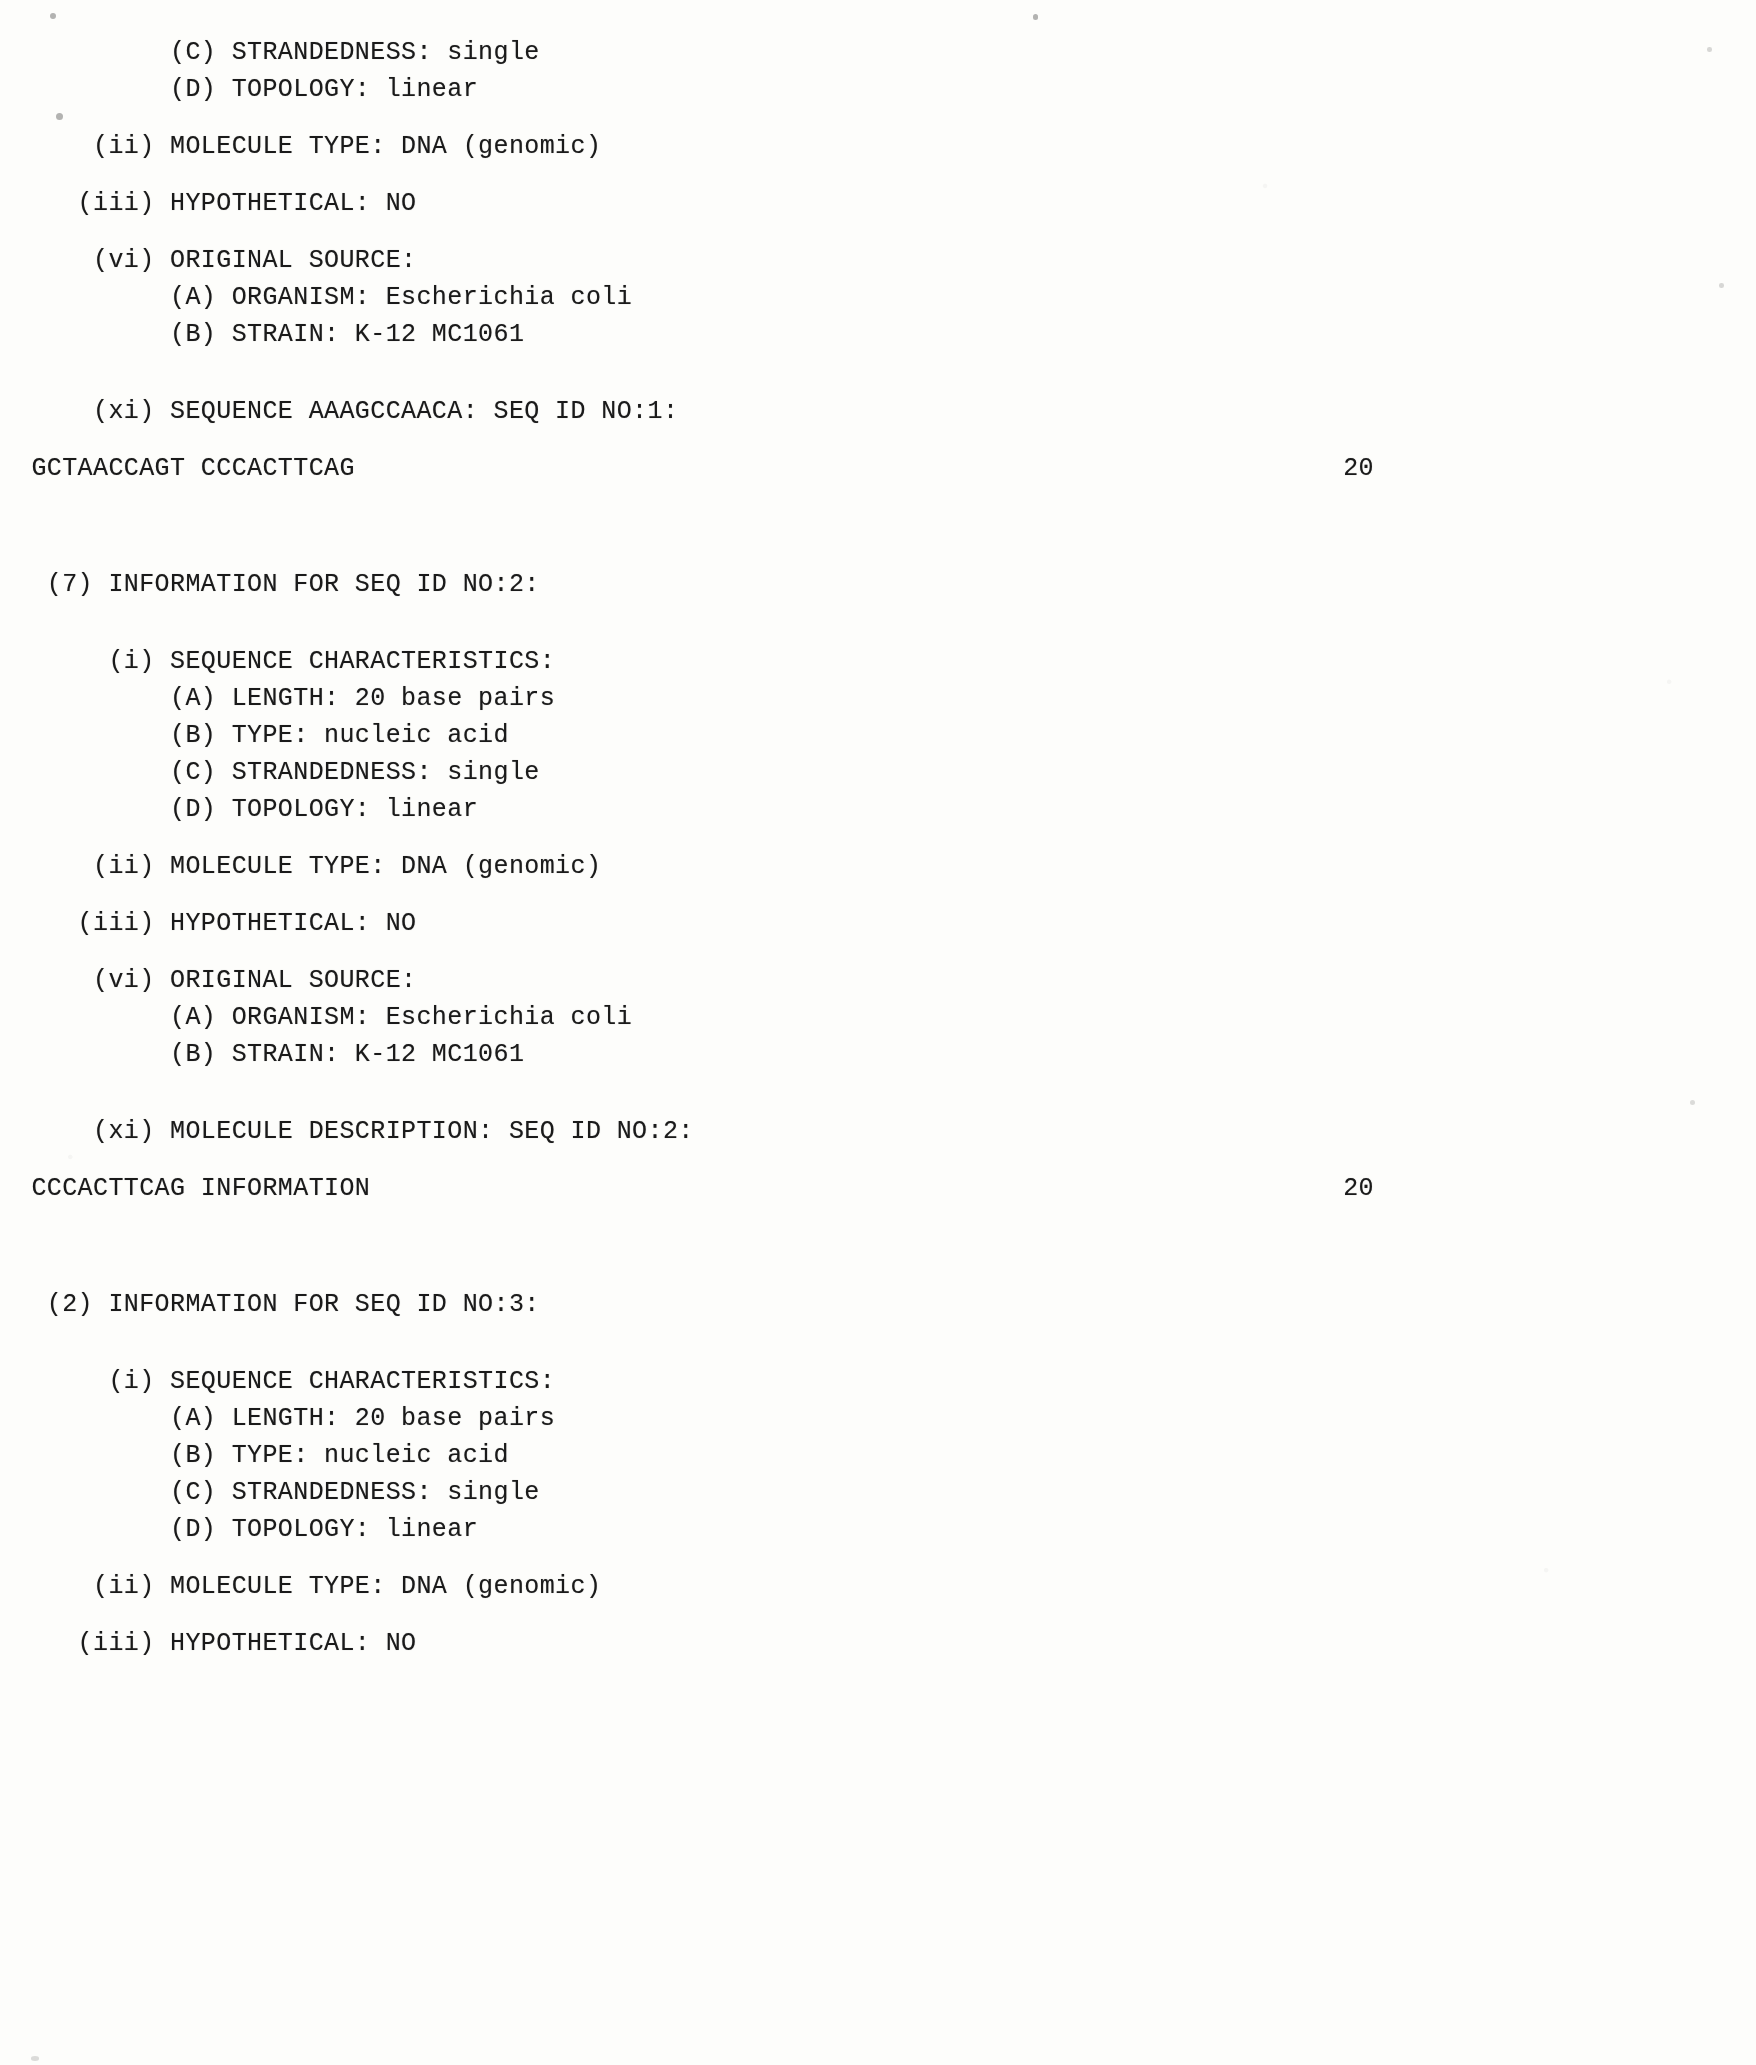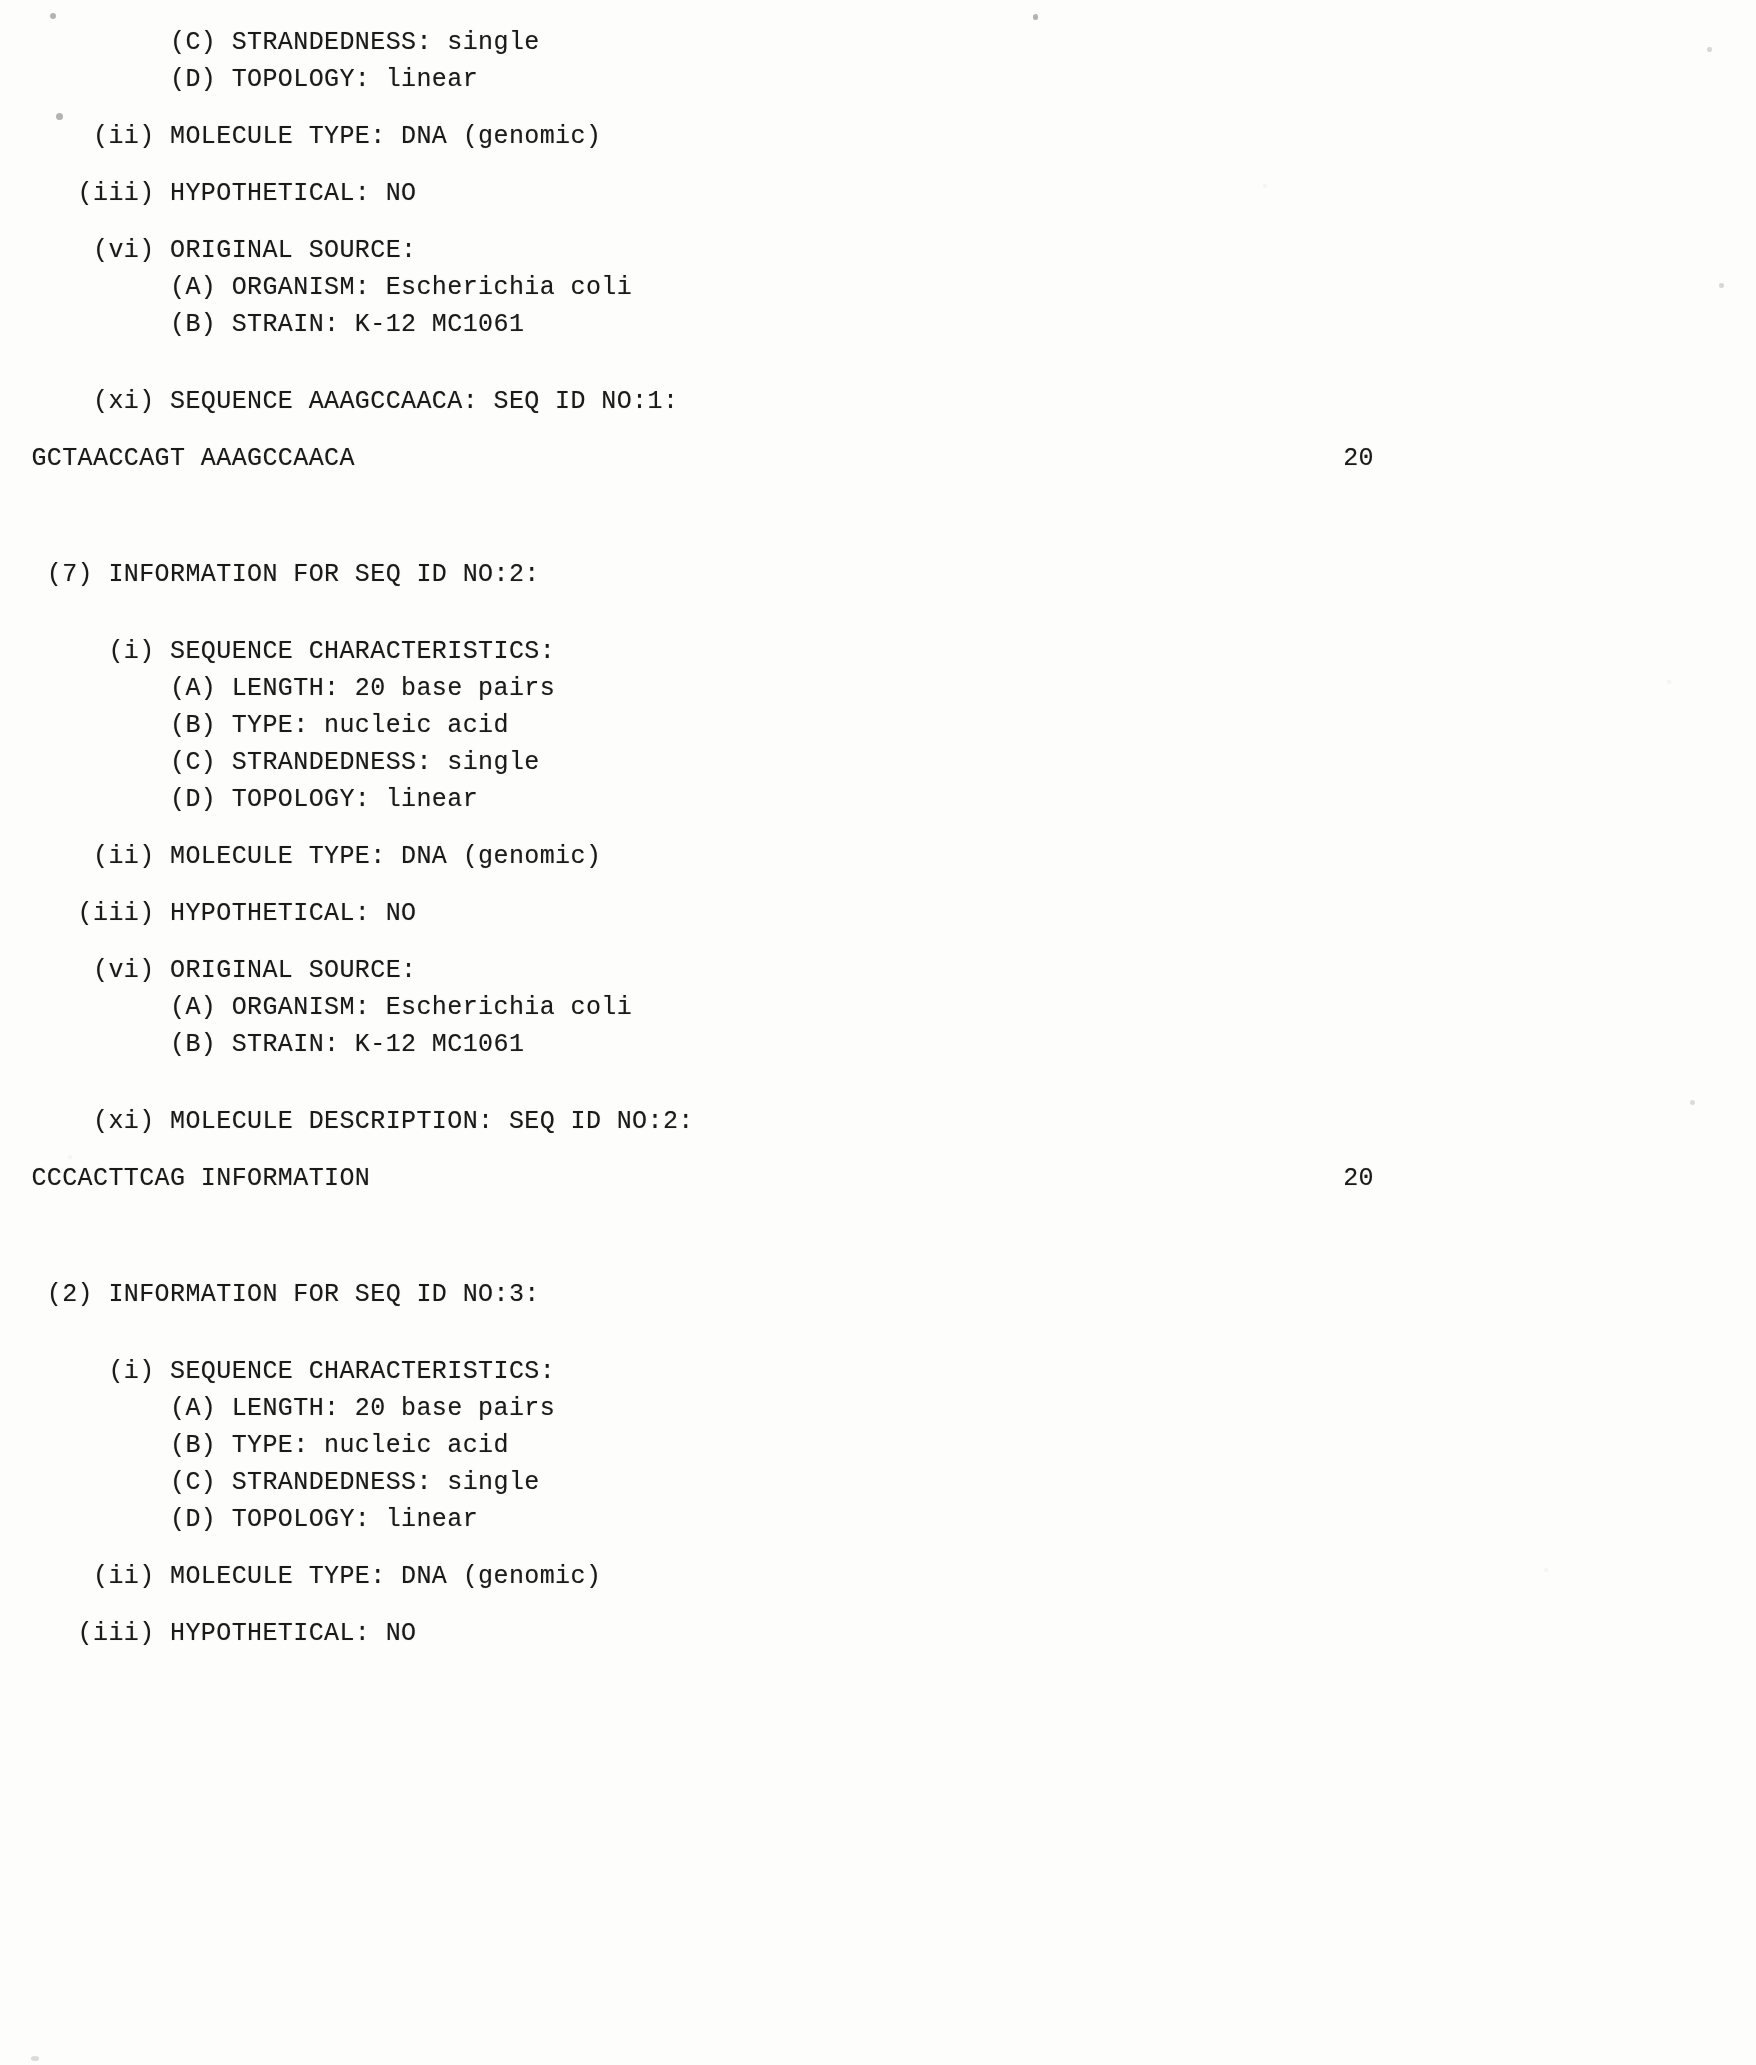--- a/index.html
+++ b/index.html
@@ -23,21 +23,21 @@
       radial-gradient(circle at 12% 4%, rgba(0,0,0,0.035) 0 1.8px, rgba(0,0,0,0) 2.7px),
       radial-gradient(circle at 72% 9%, rgba(0,0,0,0.03) 0 1.8px, rgba(0,0,0,0) 2.7px),
       radial-gradient(circle at 95% 33%, rgba(0,0,0,0.03) 0 1.8px, rgba(0,0,0,0) 2.7px),
       radial-gradient(circle at 4% 56%, rgba(0,0,0,0.03) 0 1.8px, rgba(0,0,0,0) 2.7px),
       radial-gradient(circle at 88% 76%, rgba(0,0,0,0.03) 0 1.8px, rgba(0,0,0,0) 2.7px),
       #fdfdfb;
   }
   .doc {
     position: absolute;
     left: 0;
-    top: 6px;
+    top: 16px;
     width: 1396px;
     padding: 16px;
   }
   .line {
     position: relative;
     white-space: pre;
     font-size: 25px;
     line-height: 37px;
     letter-spacing: 0.4px;
     color: #1a1a1a;
@@ -72,21 +72,21 @@
       <div class="line"><span>     (ii) MOLECULE TYPE: DNA (genomic)</span></div>
       <div class="spacer-sm"></div>
       <div class="line"><span>    (iii) HYPOTHETICAL: NO</span></div>
       <div class="spacer-sm"></div>
       <div class="line"><span>     (vi) ORIGINAL SOURCE:</span></div>
       <div class="line"><span>          (A) ORGANISM: Escherichia coli</span></div>
       <div class="line"><span>          (B) STRAIN: K-12 MC1061</span></div>
       <div class="spacer-md"></div>
       <div class="line"><span>     (xi) SEQUENCE AAAGCCAACA: SEQ ID NO:1:</span></div>
       <div class="spacer-sm"></div>
-      <div class="line"><span> GCTAACCAGT AAAGCCAACA</span><span class="num">20</span></div>
+      <div class="line"><span> GCTAACCAGT CCCACTTCAG</span><span class="num">20</span></div>
       <div class="spacer-xl"></div>
       <div class="line"><span>  (7) INFORMATION FOR SEQ ID NO:2:</span></div>
       <div class="spacer-md"></div>
       <div class="line"><span>      (i) SEQUENCE CHARACTERISTICS:</span></div>
       <div class="line"><span>          (A) LENGTH: 20 base pairs</span></div>
       <div class="line"><span>          (B) TYPE: nucleic acid</span></div>
       <div class="line"><span>          (C) STRANDEDNESS: single</span></div>
       <div class="line"><span>          (D) TOPOLOGY: linear</span></div>
       <div class="spacer-sm"></div>
       <div class="line"><span>     (ii) MOLECULE TYPE: DNA (genomic)</span></div>

